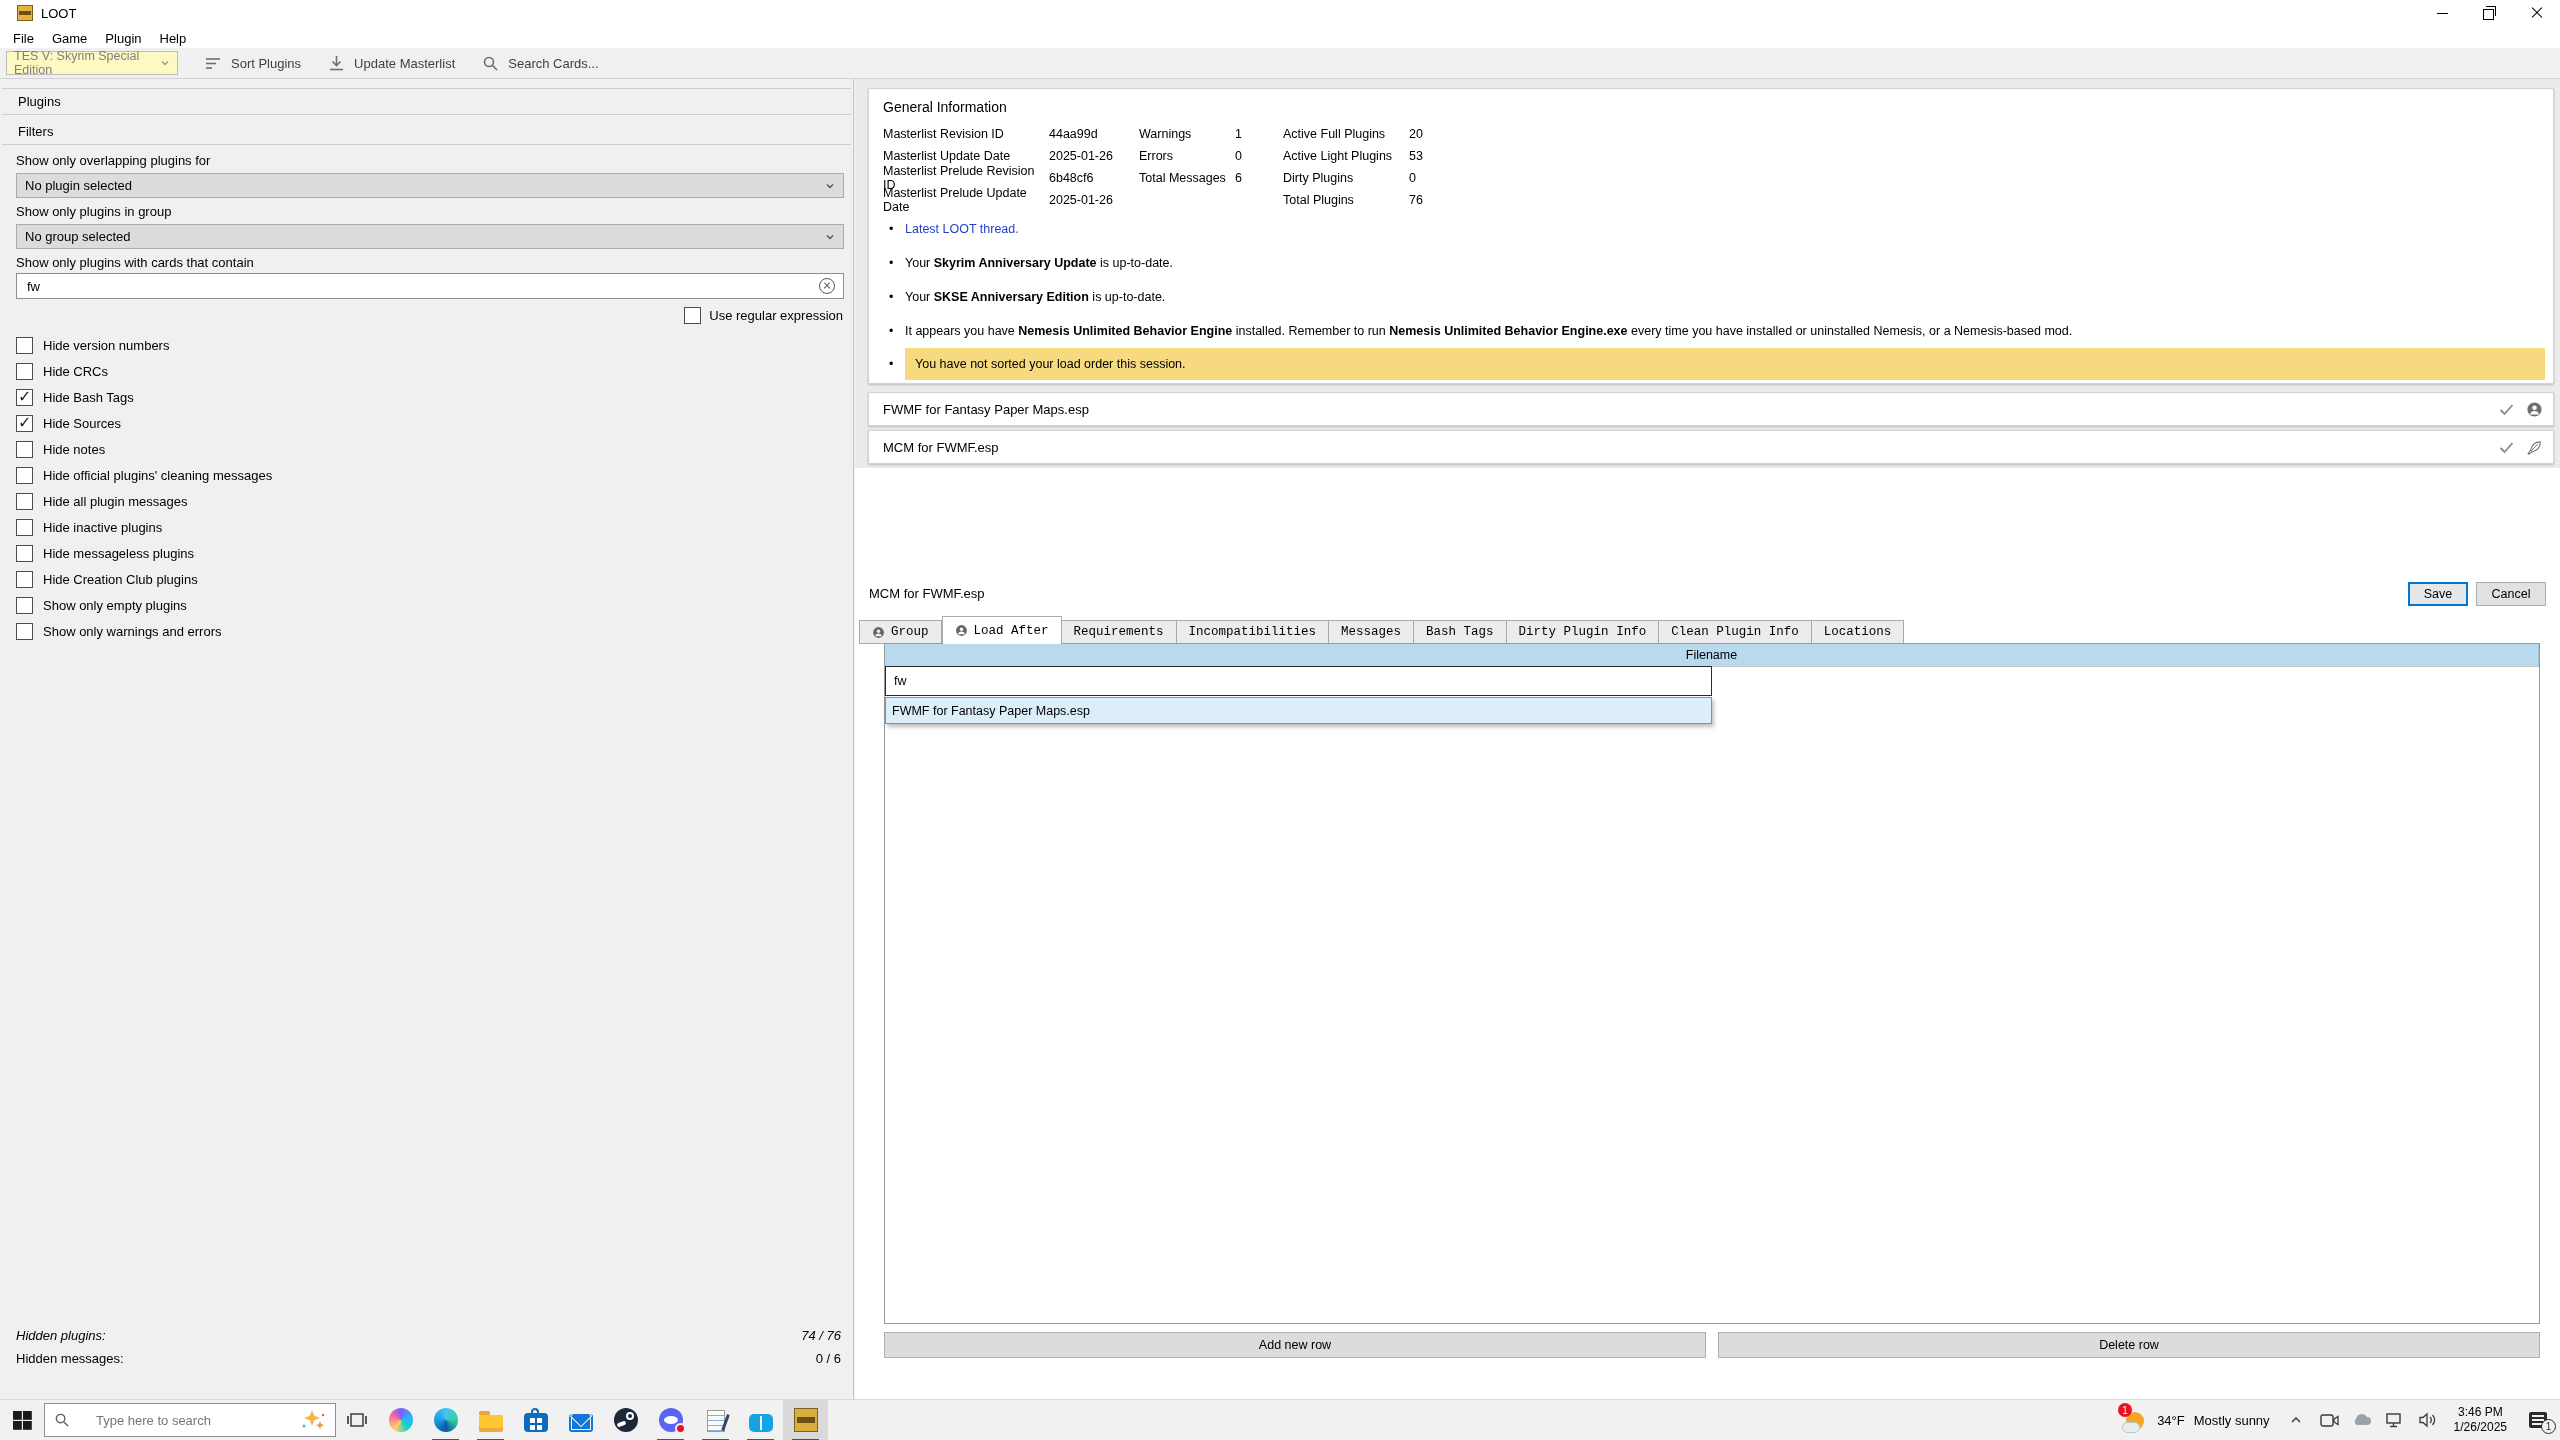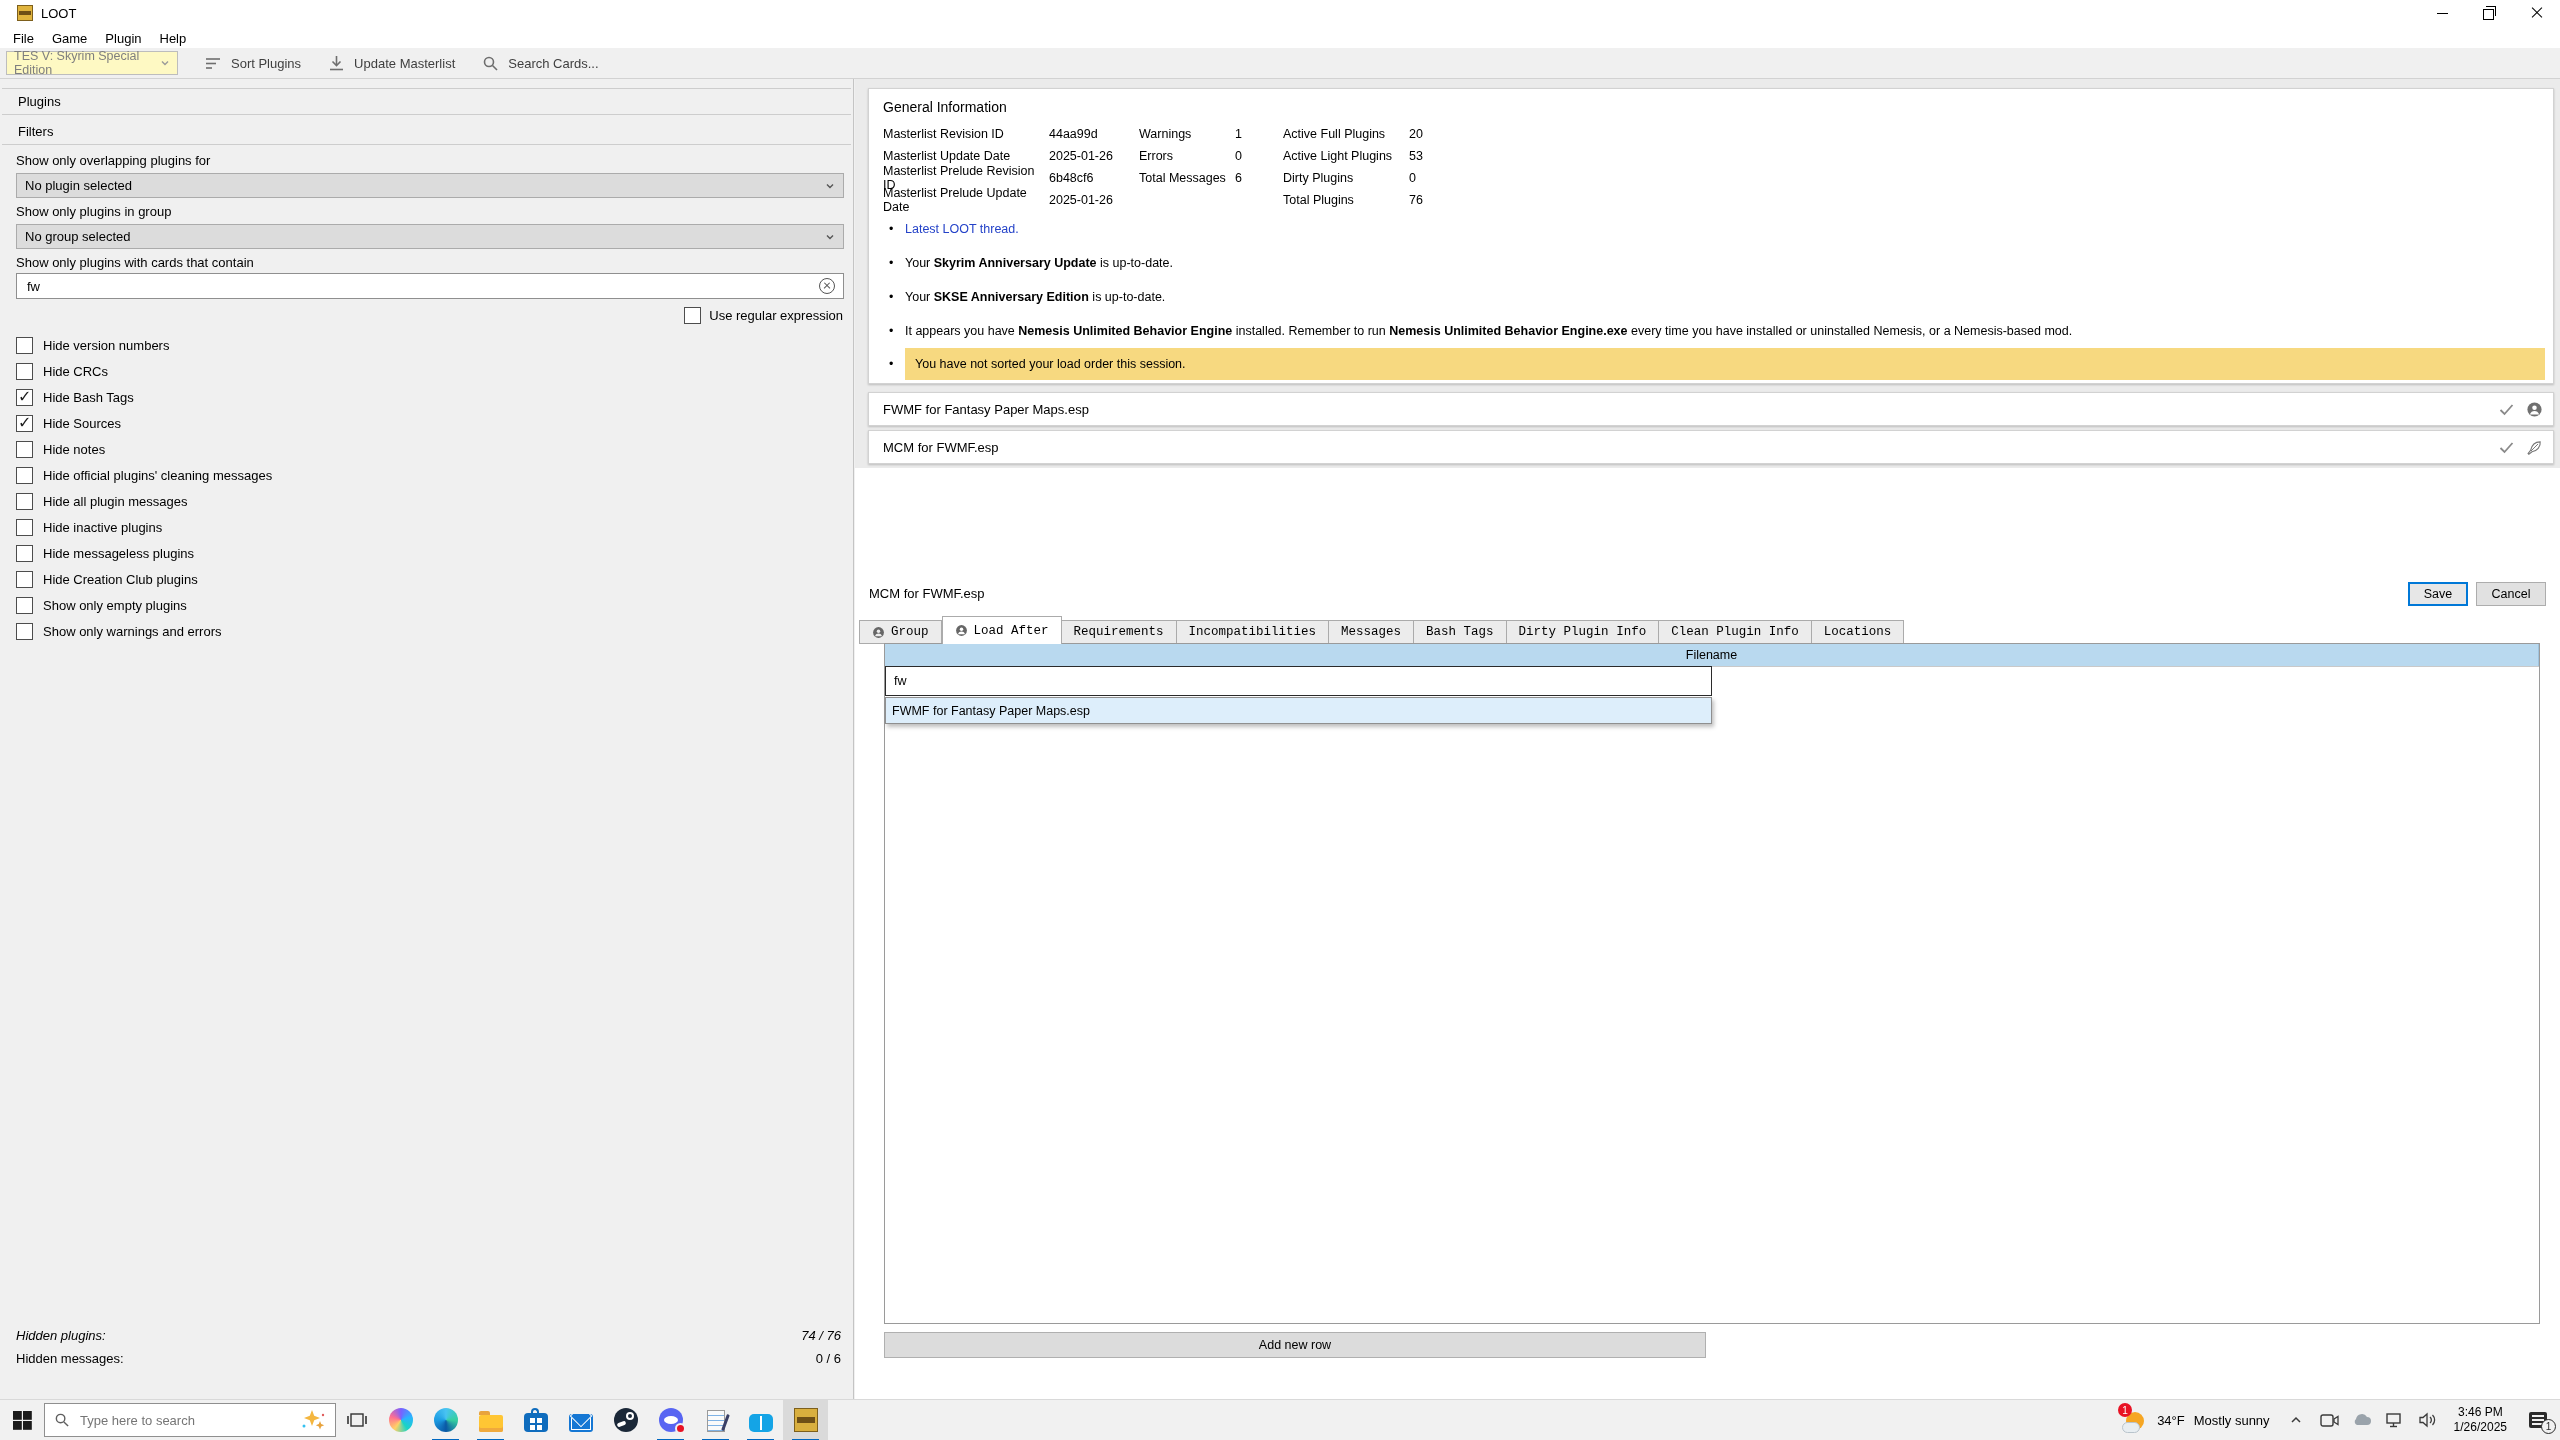--- a/index.html
+++ b/index.html
@@ -79,21 +79,21 @@
   .th.filename{background:#b9d9ef;border-right:1px solid #9fc3dd;}
   .edit-cell{position:absolute;left:0;top:22px;width:827px;height:30px;border:1px solid #2b2b2b;background:#fff;box-sizing:border-box;display:flex;align-items:center;padding:0 6px;}
   .edit-cell input{border:none;outline:none;width:100%;font-size:12.5px;font-family:inherit;}
   .suggestion{position:absolute;left:0;top:53px;width:827px;height:27px;background:#ddeefb;border:1px solid #8f8f8f;box-shadow:2px 3px 4px rgba(0,0,0,0.25);display:flex;align-items:center;padding:0 6px;font-size:12.5px;box-sizing:border-box;z-index:4;}
   .row-btn{position:absolute;top:864px;height:26px;background:#dcdcdc;border:1px solid #b0b0b0;display:flex;align-items:center;justify-content:center;font-size:12.5px;box-sizing:border-box;}
   #btn-add{left:29px;width:822px;}
   #btn-del{left:863px;right:20px;}
   
   .taskbar{position:absolute;left:0;right:0;bottom:0;height:41px;background:#f1f1f1;border-top:1px solid #d9d9d9;display:flex;align-items:center;box-sizing:border-box;}
   .start{width:44px;height:100%;display:flex;align-items:center;justify-content:center;}
-  .tb-search{width:292px;height:23px;background:#fff;border:1px solid #8f8f8f;display:flex;align-items:center;padding:16px 9px;gap:8px;box-sizing:border-box;color:#5f5f5f;}
+  .tb-search{width:292px;height:23px;background:#fff;border:1px solid #8f8f8f;display:flex;align-items:center;padding:16px 9px;gap:24px;box-sizing:border-box;color:#5f5f5f;}
   .tb-search input{border:none;outline:none;flex:1;font-size:13px;color:#5f5f5f;font-family:inherit;background:transparent;}
   .taskview{width:42px;height:100%;display:flex;align-items:center;justify-content:center;color:#333;}
   .app-btn{width:45px;height:41px;display:flex;align-items:center;justify-content:center;position:relative;}
   .app-btn.running::after{content:"";position:absolute;bottom:0;left:9px;right:9px;height:2px;background:#0067c0;}
   .app-btn.active{background:#dadada;}
   .ic24{width:24px;height:24px;position:relative;}
   .ic-copilot{border-radius:50%;background:conic-gradient(#7a5fff,#2bb3ff,#19d4c5,#ffd166,#ff6f91,#7a5fff);}
   .ic-edge{border-radius:50%;background:conic-gradient(from 180deg,#0a57a4,#1c9ce3,#49c3f2,#35d0a0,#0a57a4);}
   .ic-folder{background:#ffc634;border-radius:2px;height:17px;margin-top:7px;position:relative;box-shadow:inset 0 -4px 0 #f0a93c;}
   .ic-folder::before{content:"";position:absolute;top:-4px;left:0;width:11px;height:4px;background:#e8a33d;border-radius:2px 2px 0 0;}
@@ -431,20 +431,21 @@
         <div class="thead">
           <div class="th filename">Filename</div>
         </div>
         <div class="edit-cell">
           <input value="fw" style="">
         </div>
         <div class="suggestion">FWMF for Fantasy Paper Maps.esp</div>
       </div>
 
       <div class="row-btn" id="btn-add">Add new row</div>
+      <div class="row-btn" id="btn-del">Delete row</div>
     </div>
   </div>
 
   <div class="taskbar">
     <div class="start">
       <svg width="19" height="19" viewBox="0 0 19 19">
           <g fill="#1a1a1a">
             <rect x="0" y="0" width="8.8" height="8.8"></rect>
             <rect x="10" y="0" width="8.8" height="8.8"></rect>
             <rect x="0" y="10" width="8.8" height="8.8"></rect>

